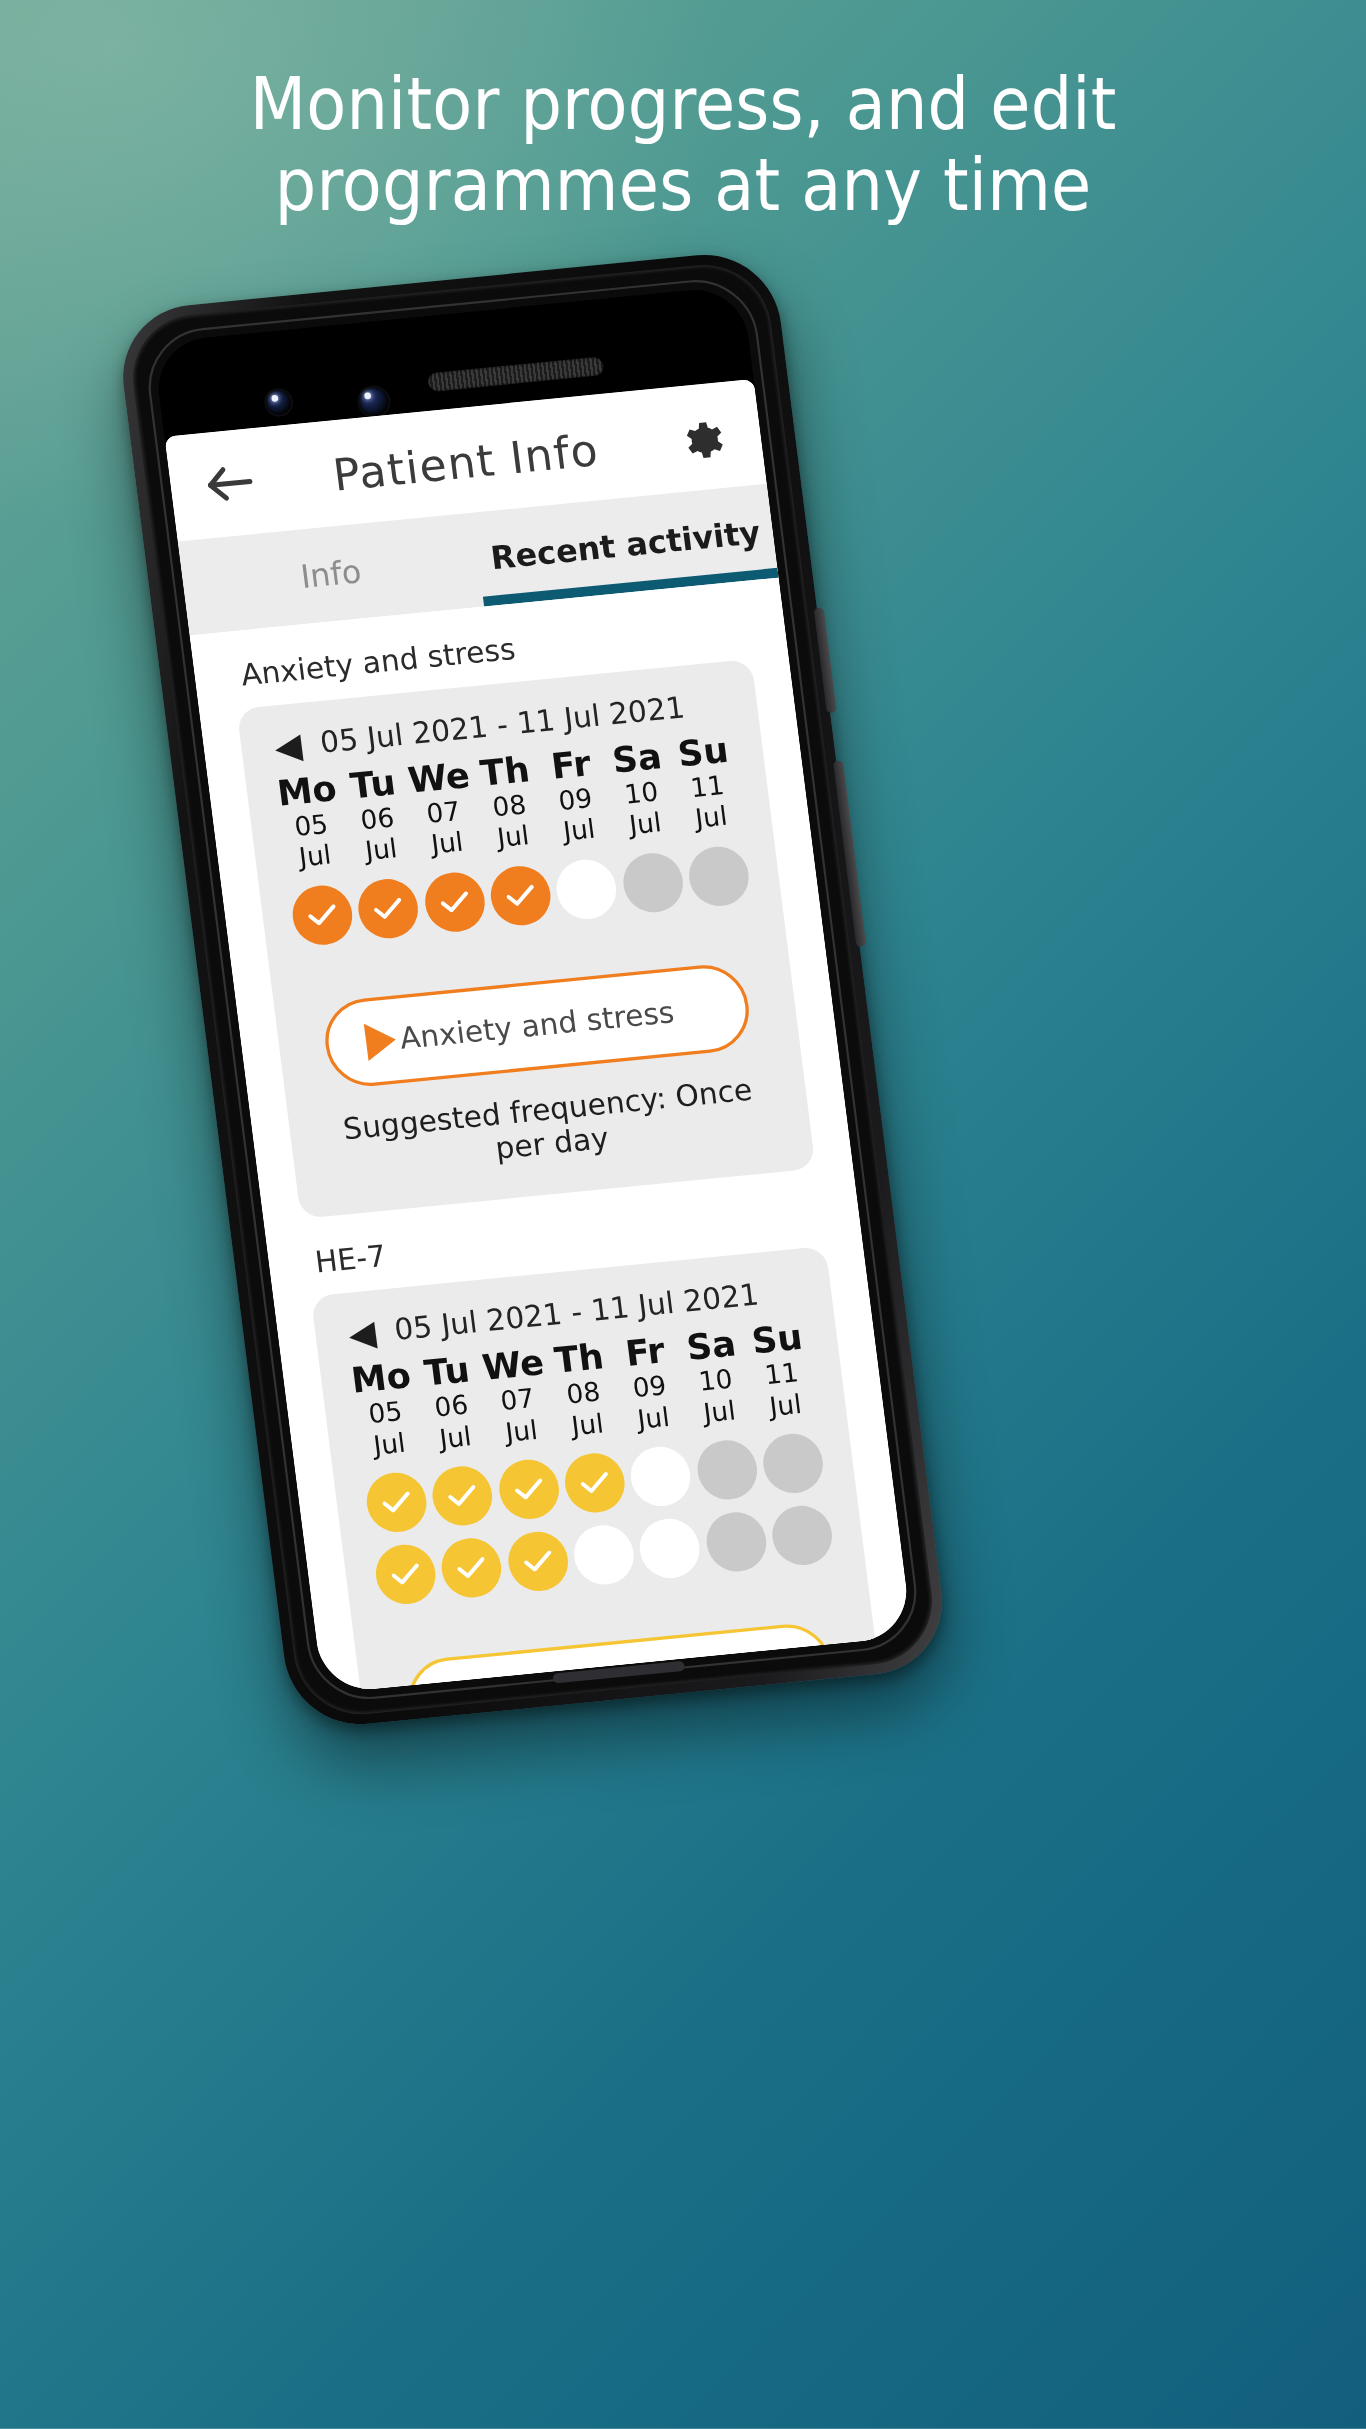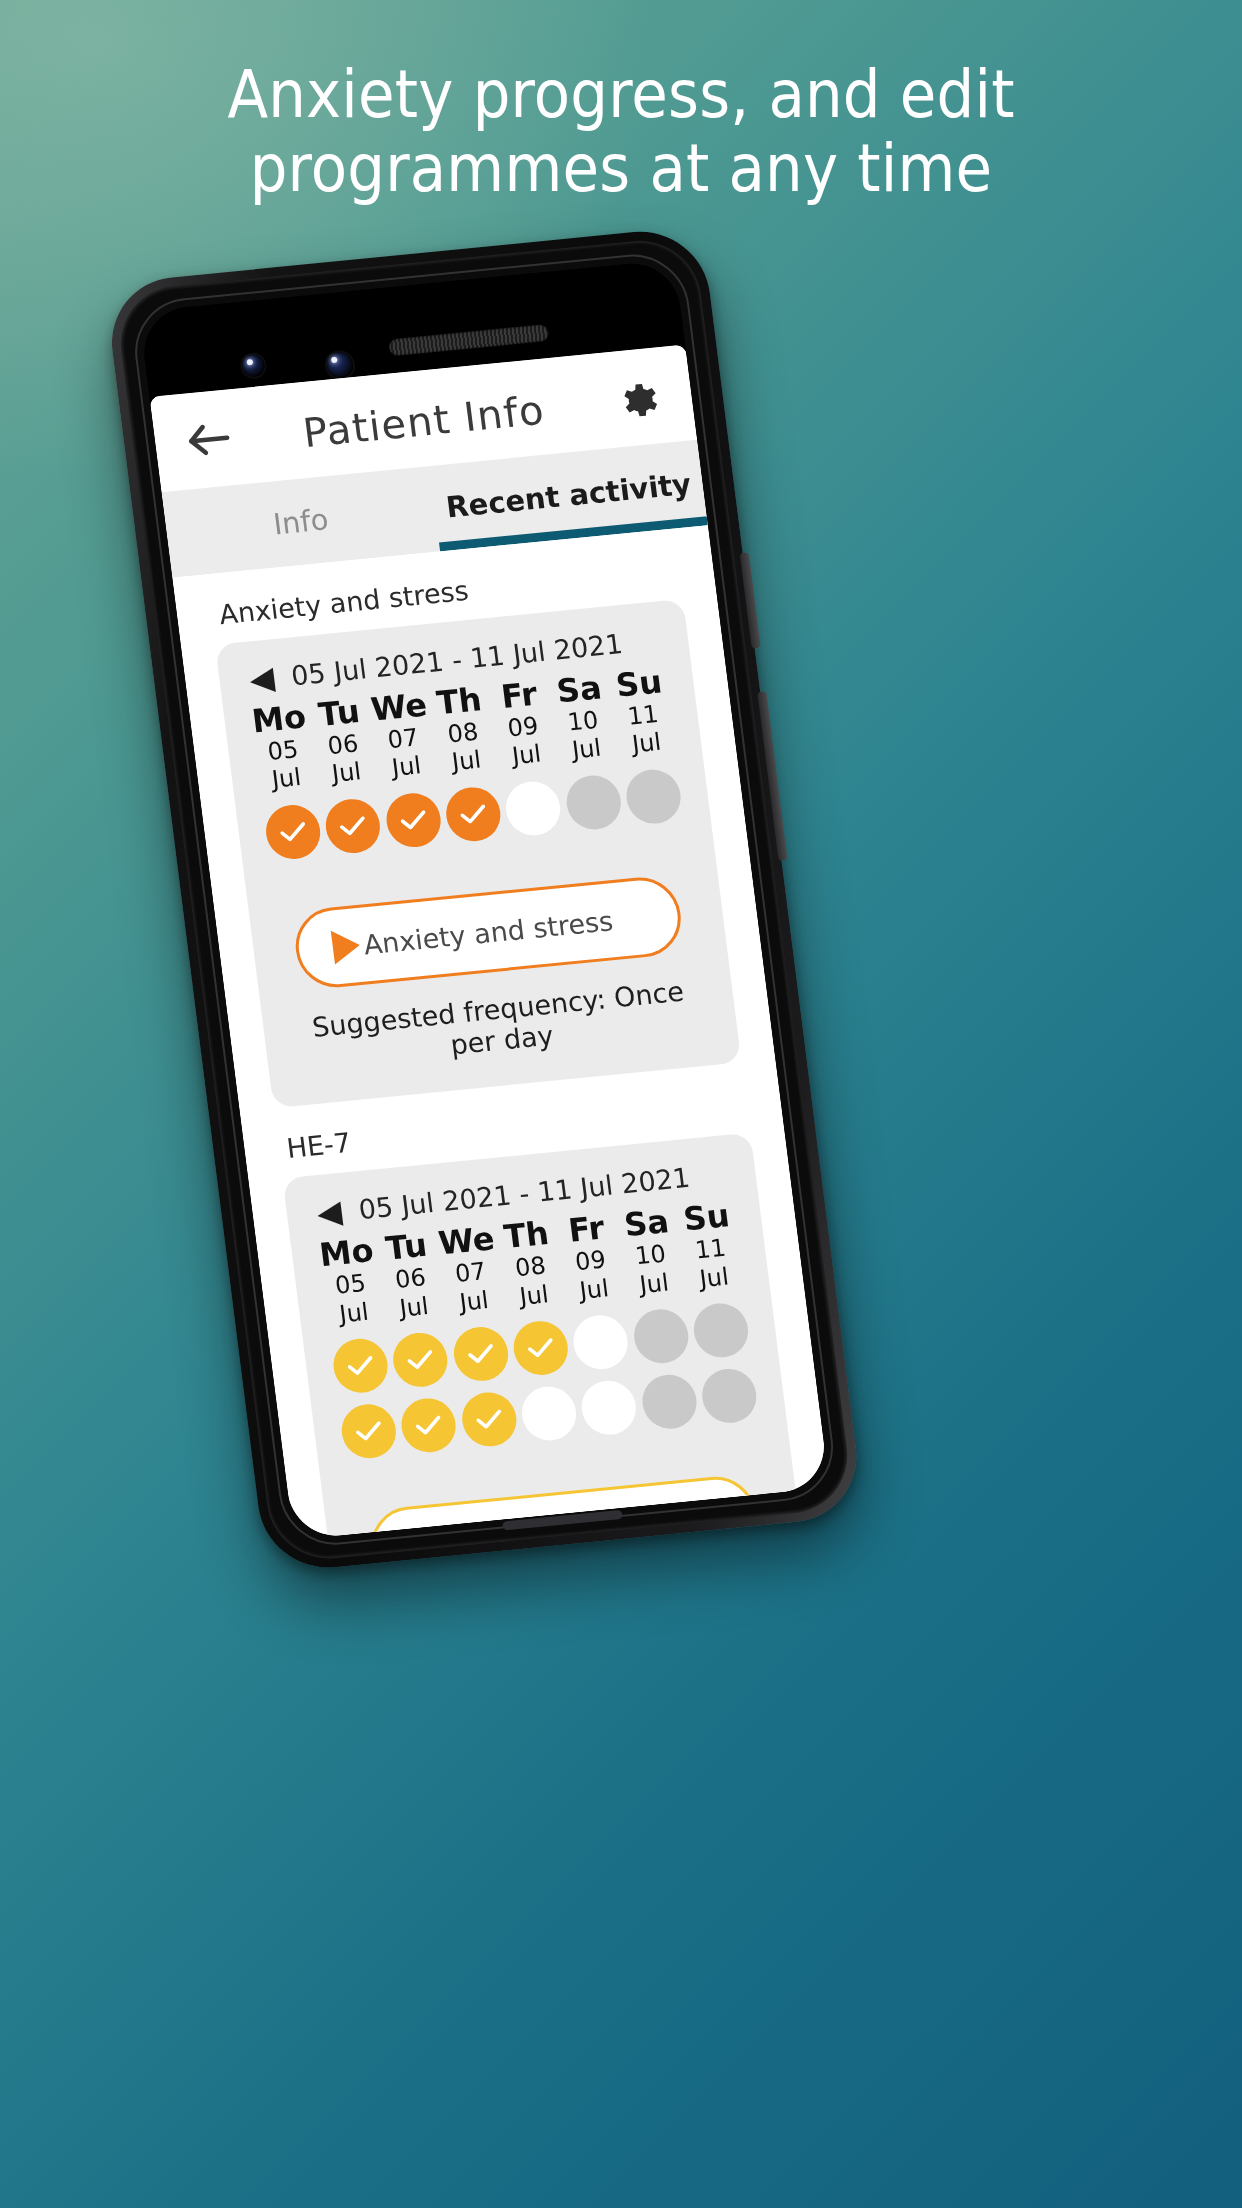--- a/index.html
+++ b/index.html
@@ -101,21 +101,21 @@
   .play-lbl{flex:1;text-align:center;font-size:27px;color:#4a4a4a;}
 
   .freq{font-size:27px;color:#1e1e1e;text-align:center;margin-top:22px;}
 </style>
 </head>
 <body>
 
 <div class="bg-overlay"></div>
 
 <div class="headline">
-  <div>Anxiety progress, and edit</div>
+  <div>Monitor progress, and edit</div>
   <div>programmes at any time</div>
 </div>
 
 <div class="phone-wrap">
   <div class="phone">
     <div class="side-btn b1"></div>
     <div class="side-btn b2"></div>
     <div class="phone-inner">
       <div class="bezel-hl"></div>
       <div class="screen">

